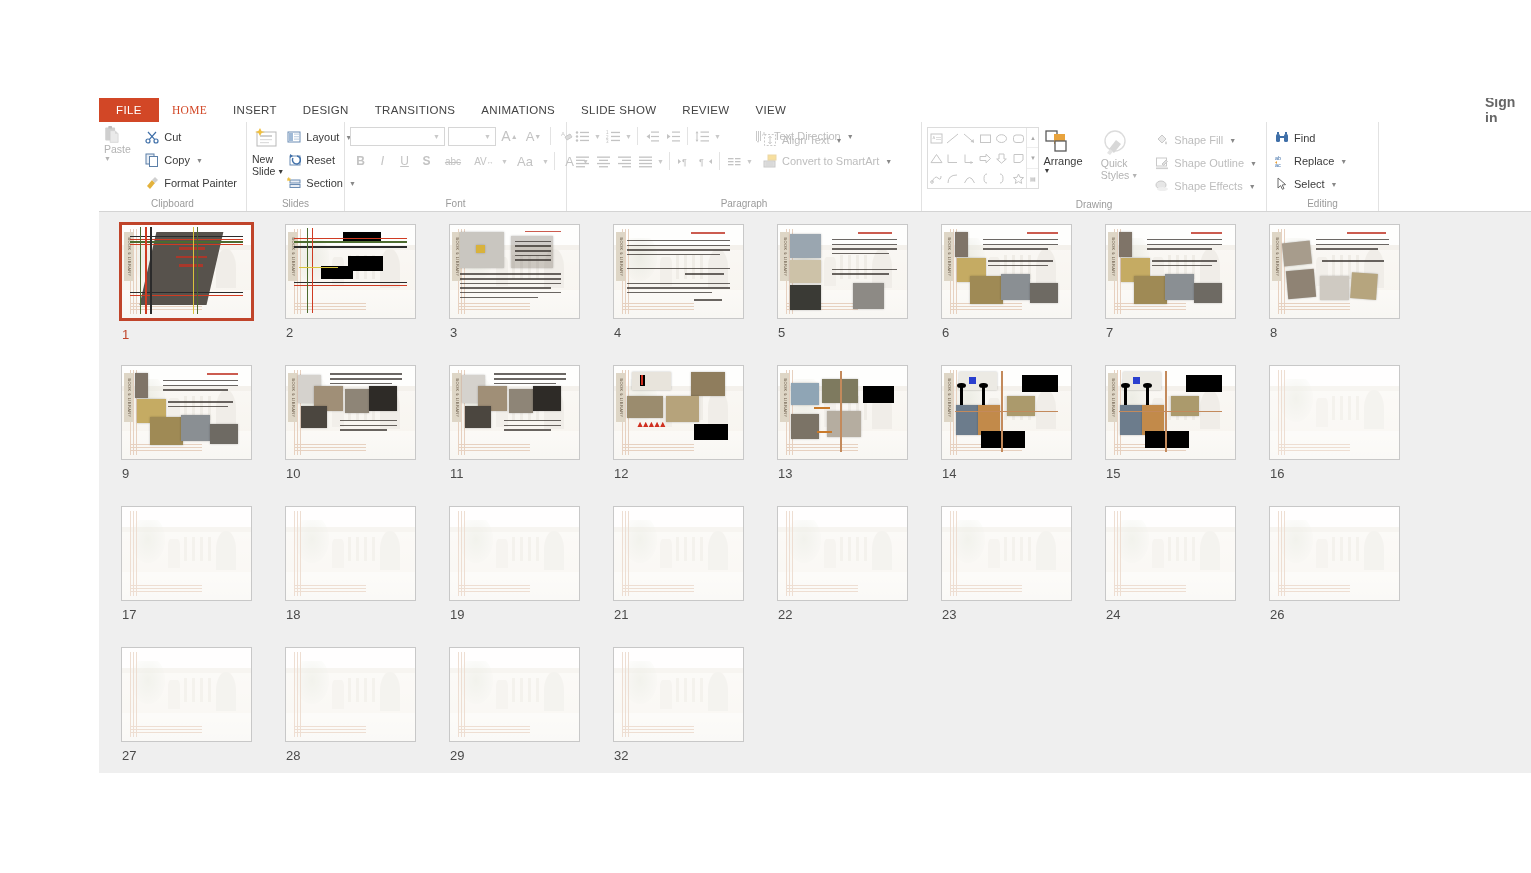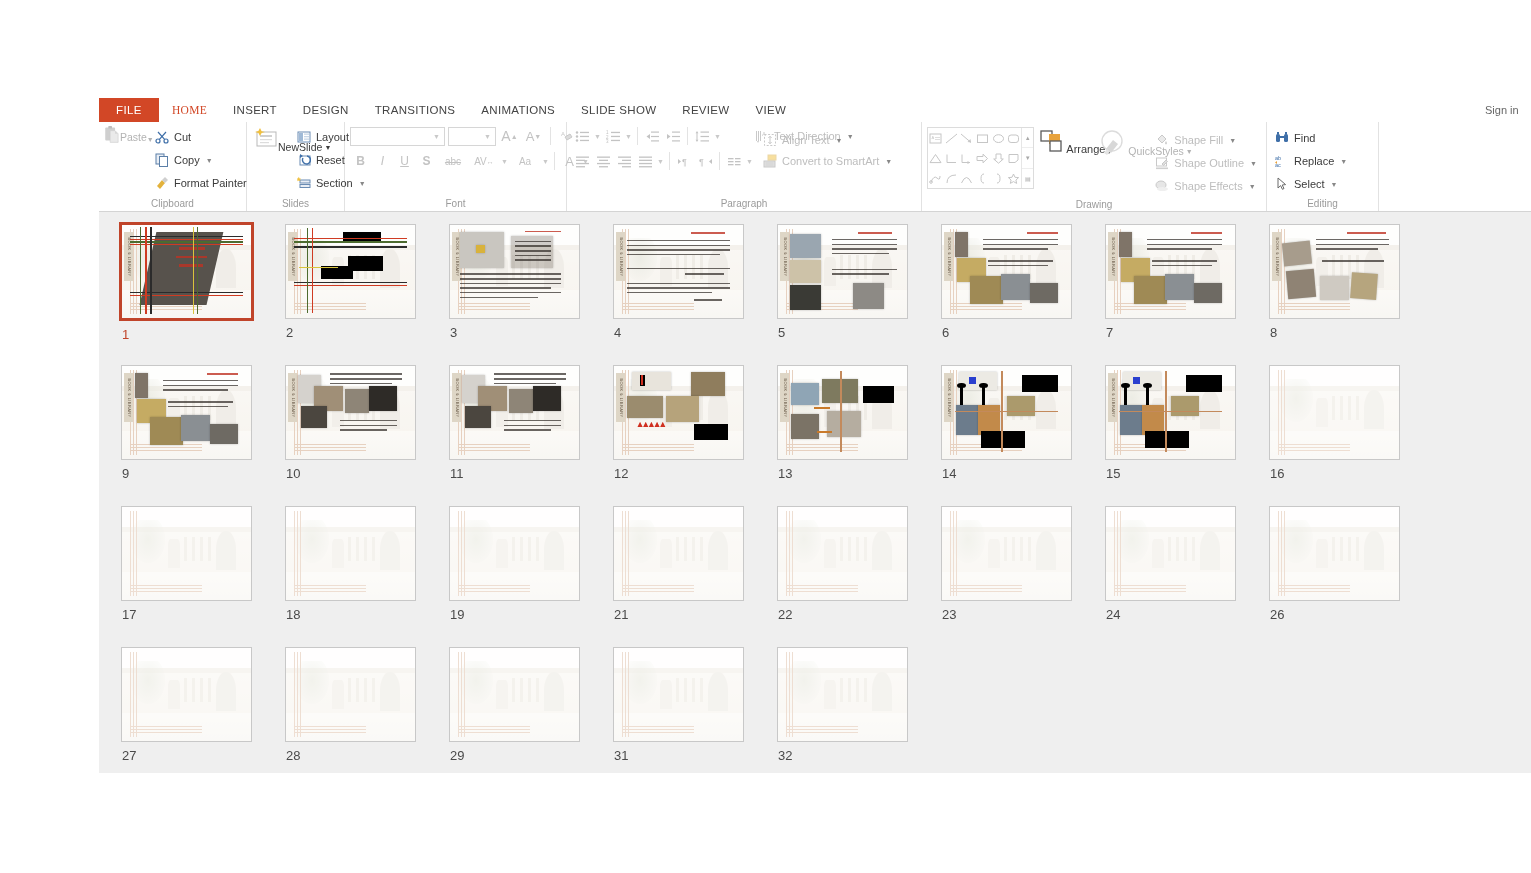--- a/index.html
+++ b/index.html
@@ -40,25 +40,26 @@
     font-size: 11.5px;
     color: #444444;
     letter-spacing: .3px;
     height: 24px;
     white-space: nowrap;
   }
   .tab.active { color: #d24726; font-family: Liberation Serif, serif; }
   .signin {
     margin-left: auto;
     display: flex; align-items: center;
-    font-size: 11px;
+    font-size: 14px;
     color: #666;
     padding-right: 4px;
     overflow: hidden;
     width: 46px;
+    font-weight: bold;
   }
 
   
   .ribbon {
     position: relative;
     height: 90px;
     background: #ffffff;
     border-bottom: 1px solid #d4d4d4;
     display: flex;
     align-items: stretch;
@@ -75,21 +76,21 @@
     text-align: center;
     font-size: 10px;
     color: #9b9b9b;
     height: 15px;
     line-height: 15px;
     position: relative;
   }
 
   
   .bigbtn {
-    display: flex; align-items: flex-end;
+    display: flex; flex-direction: column; align-items: flex-start;
     width: 48px; padding-top: 2px;
     color: #b3b3b3; font-size: 10.5px;
   }
   .bigbtn .lbl { text-align:center; line-height: 11px; margin-top: 1px;}
   .bigbtn .car { font-size: 7px; line-height: 7px; }
 
   .smallcol { display: flex; flex-direction: column; gap: 1px; padding-top:1px;}
   .smallbtn {
     display: flex; align-items: center; gap: 4px;
     font-size: 11px; color: #3b3b3b;
@@ -351,21 +352,21 @@
           </div>
         </div>
         <div class="fontgrp-row2">
           <div class="fbtn" style="font-weight:bold">B</div>
           <div class="fbtn" style="font-style:italic">I</div>
           <div class="fbtn" style="text-decoration:underline">U</div>
           <div class="fbtn" style="font-weight:bold">S</div>
           <div class="fbtn wide" style="font-size:10px;text-decoration:line-through">abc</div>
           <div class="fbtn wide" style="font-size:10px">AV<span style="font-size:7px">↔</span></div>
           <div class="pcar">▼</div>
-          <div class="fbtn wide" style="font-size:10px">Aa</div>
+          <div class="fbtn wide" style="font-size:13px">Aa</div>
           <div class="pcar">▼</div>
           <div class="vsep"></div>
           <div class="fbtn" style="font-size:13px">A</div>
           <div class="pcar">▼</div>
         </div>
       </div>
       <div class="rgroup-title">Font</div>
     </div>
 
     <div class="rgroup" style="width:355px">
@@ -1484,36 +1485,18 @@
               <div class="arch-big"></div>
               <div class="colonnade"></div>
               <div class="arch-door"></div>
               <div class="ground"></div>
               <div class="tree"></div>
               <div class="stripes-l"></div>
               <div class="stripes-b"></div>
               <div class="fade strong"></div>
             </div>
           </div>
-          <div class="num">31</div>
-        </div>
-        <div class="cell">
-          <div class="thumb">
-            <div class="bg-building">
-              <div class="sky"></div>
-              <div class="wall"></div>
-              <div class="cornice"></div>
-              <div class="arch-big"></div>
-              <div class="colonnade"></div>
-              <div class="arch-door"></div>
-              <div class="ground"></div>
-              <div class="tree"></div>
-              <div class="stripes-l"></div>
-              <div class="stripes-b"></div>
-              <div class="fade strong"></div>
-            </div>
-          </div>
           <div class="num">32</div>
         </div>
       </div>
   </div>
 
 </div>
 
 </body></html>

